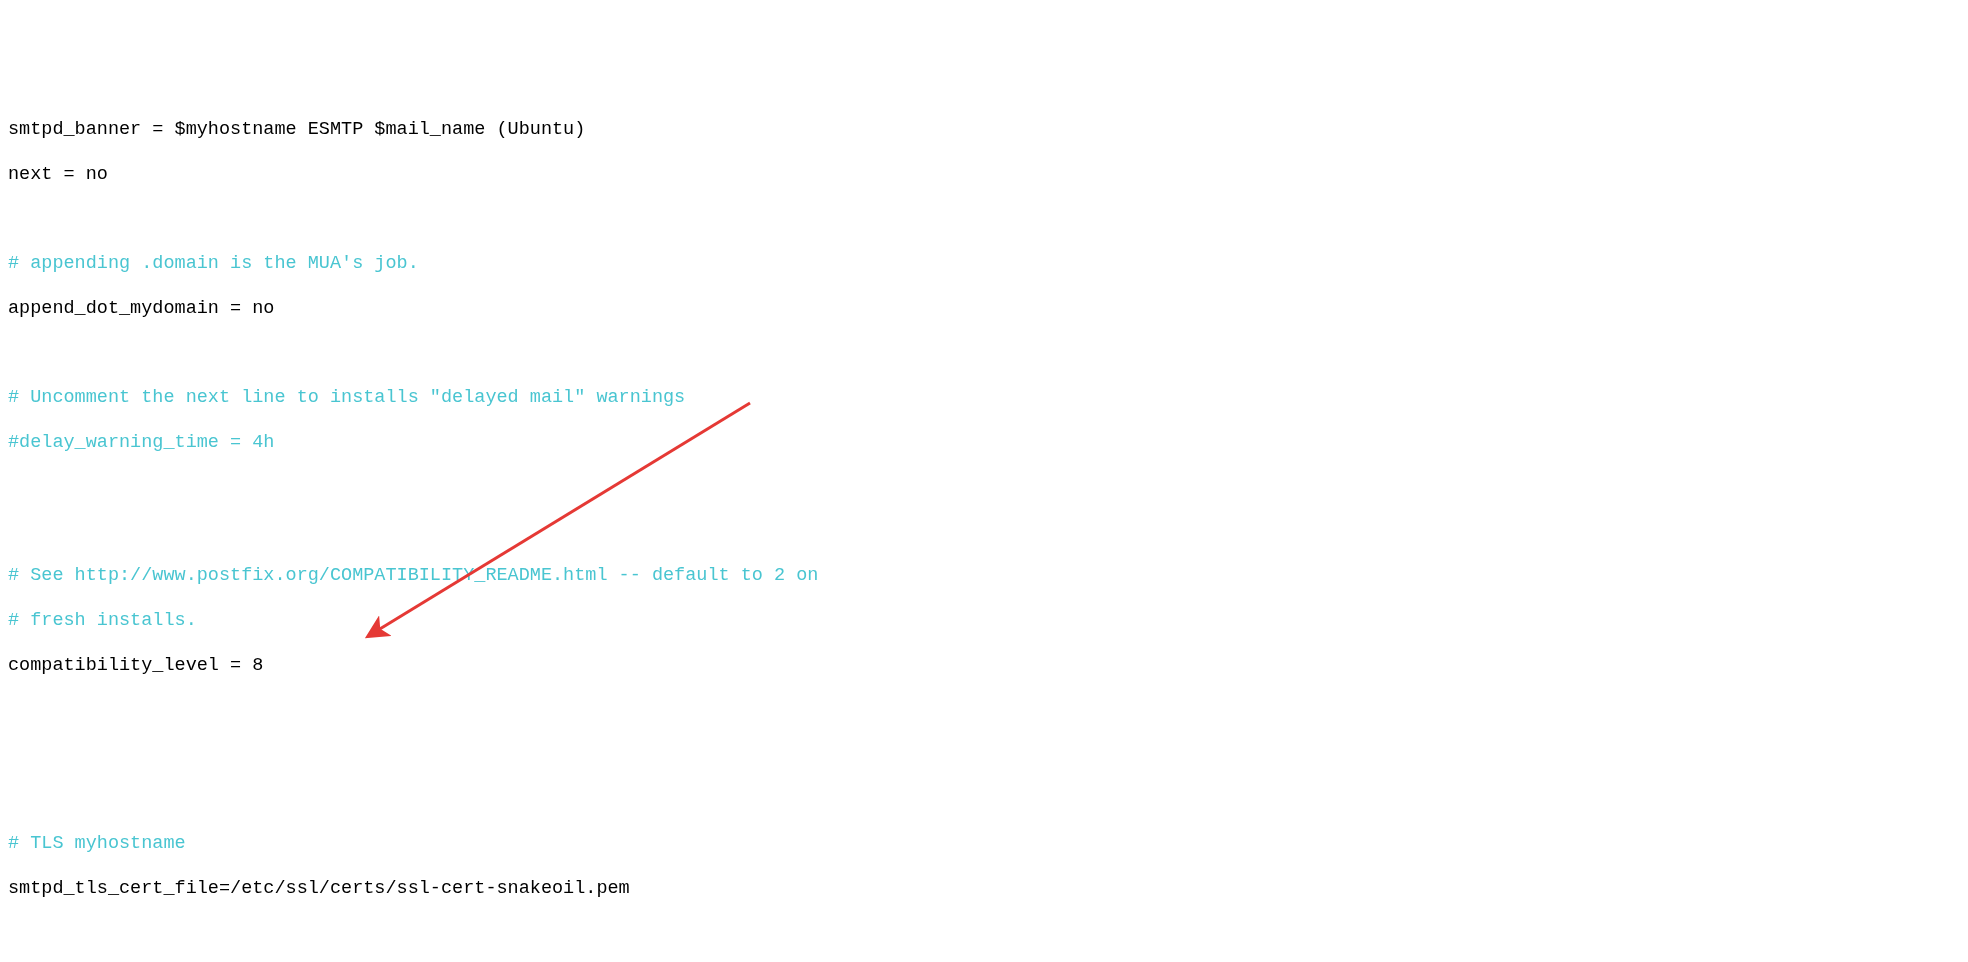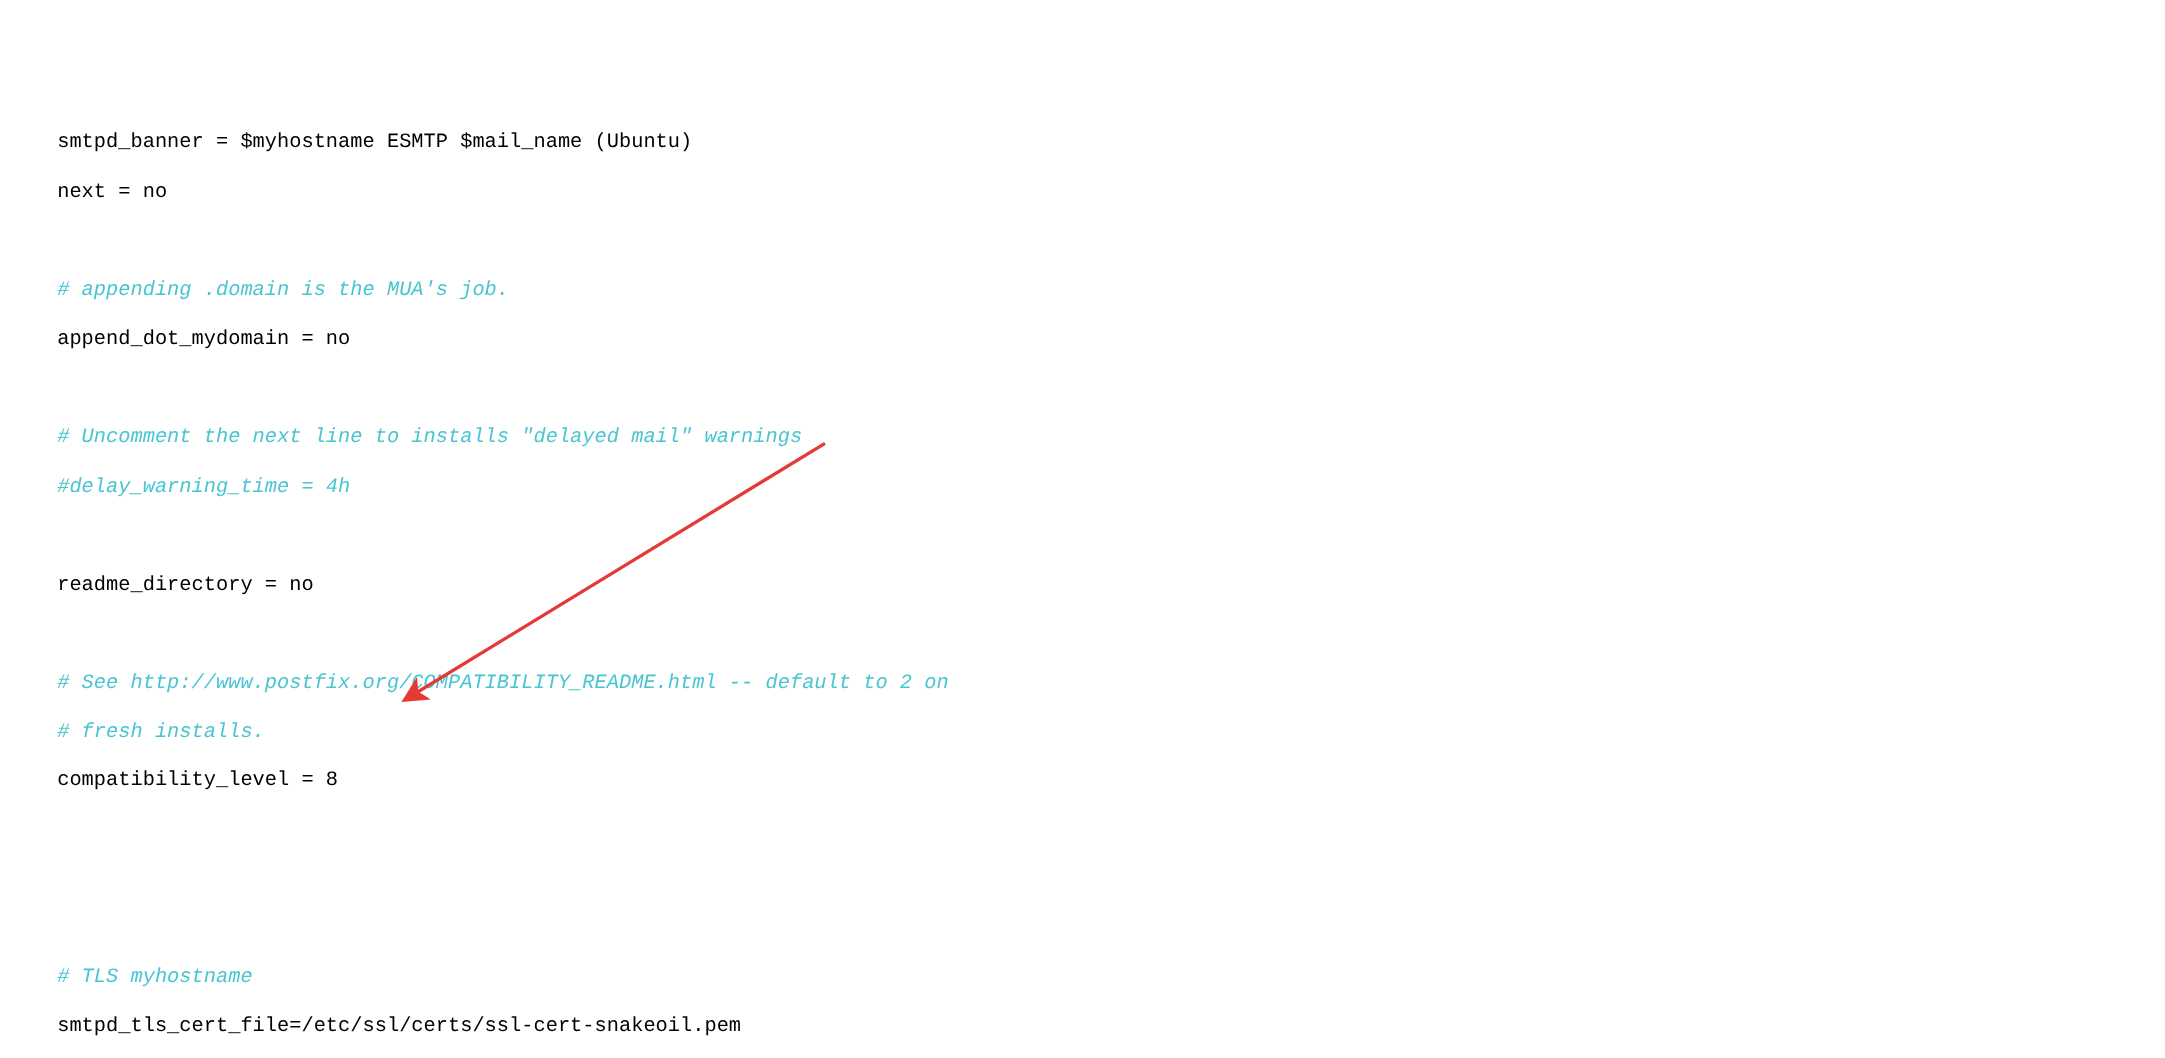--- a/index.html
+++ b/index.html
@@ -13,25 +13,23 @@
     white-space: pre;
     position: relative;
     width: 1968px;
     height: 962px;
     box-sizing: border-box;
     overflow: hidden;
   }
   .line {
     display: block;
     min-height: 22.3px;
-    margin-left: 44px;
   }
   .comment {
     color: #49c5d1;
-    font-style: italic;
   }
   .normal {
     color: #000000;
   }
   .arrow-overlay {
     position: absolute;
     pointer-events: none;
     top: 0;
     left: 0;
   }
@@ -44,21 +42,20 @@
 <div>
 <span class="line normal">smtpd_banner = $myhostname ESMTP $mail_name (Ubuntu)</span>
 <span class="line normal">next = no</span>
 <span class="line"></span>
 <span class="line comment"># appending .domain is the MUA's job.</span>
 <span class="line normal">append_dot_mydomain = no</span>
 <span class="line"></span>
 <span class="line comment"># Uncomment the next line to installs "delayed mail" warnings</span>
 <span class="line comment">#delay_warning_time = 4h</span>
 <span class="line"></span>
-<span class="line normal">readme_directory = no</span>
 <span class="line"></span>
 <span class="line comment"># See http://www.postfix.org/COMPATIBILITY_README.html -- default to 2 on</span>
 <span class="line comment"># fresh installs.</span>
 <span class="line normal">compatibility_level = 8</span>
 <span class="line"></span>
 <span class="line"></span>
 <span class="line"></span>
 <span class="line comment"># TLS myhostname</span>
 <span class="line normal">smtpd_tls_cert_file=/etc/ssl/certs/ssl-cert-snakeoil.pem</span>
 

